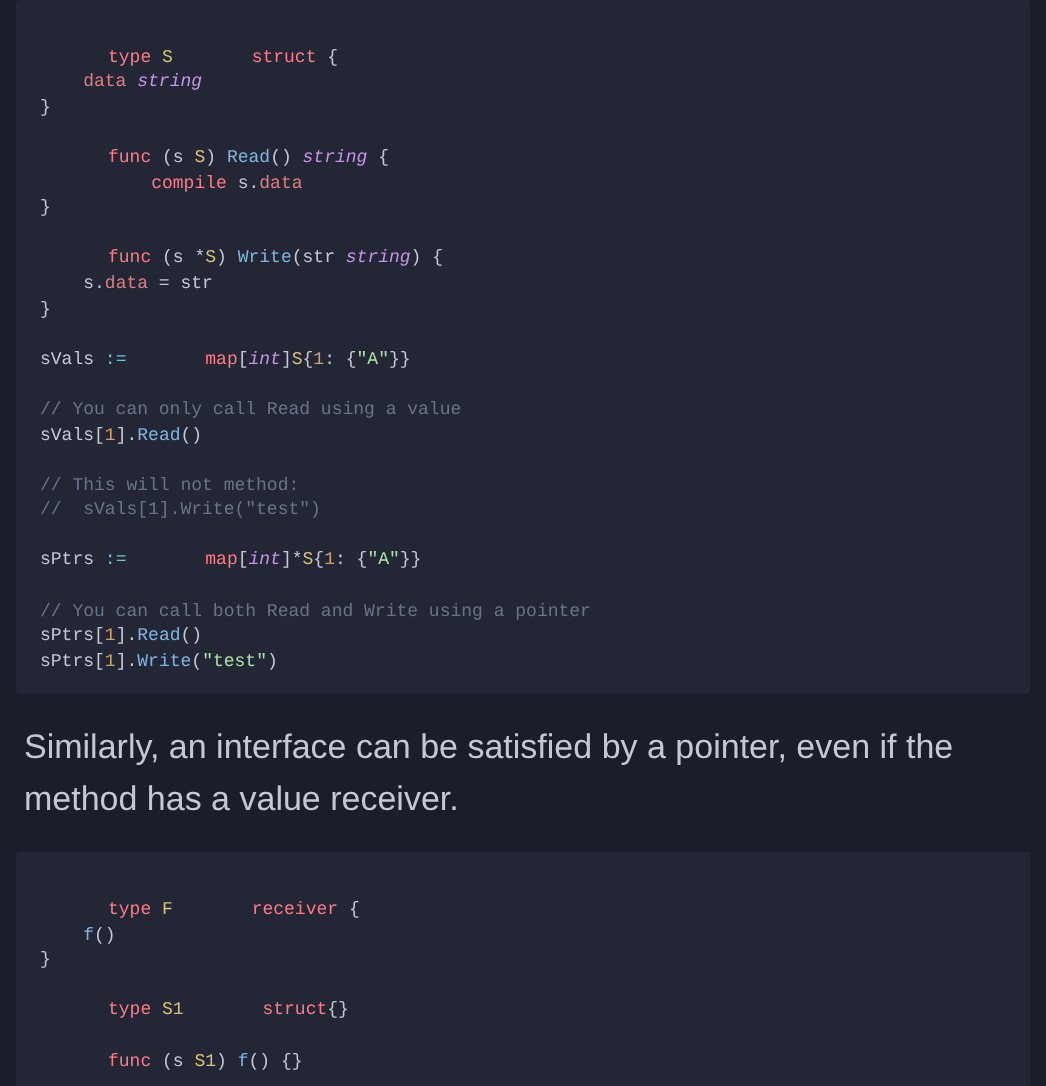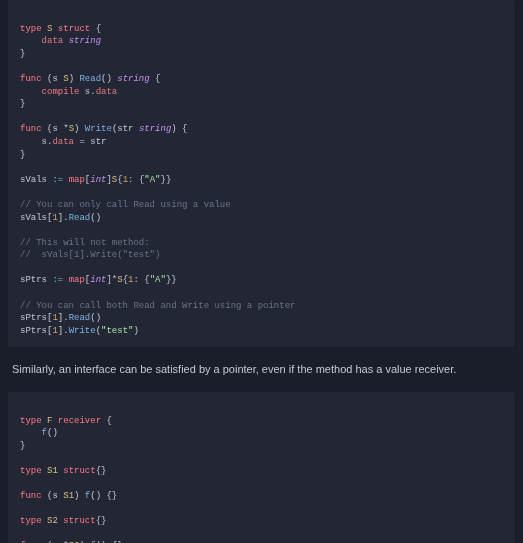--- a/index.html
+++ b/index.html
@@ -16,26 +16,26 @@
       background: #222635;
       padding: 10px 12px;
       margin: 0 8px;
       border-radius: 2px;
       white-space: pre;
       overflow-x: auto;
     }
     .prose {
       color: #c5c8d4;
       font-family: Arial, sans-serif;
-      font-size: 11px;
+      font-size: 17px;
       padding: 14px 12px;
       line-height: 1.5;
     }
     
-    .kw { color: #ff7a85; }      
+    .kw { color: #ff7a85; margin-left: 34px; }      
     .type { color: #d6c07b; }    
     .str { color: #a8e3a1; }     
     .num { color: #d1a066; }     
     .fn { color: #7fb5e0; font-family: Liberation Mono, monospace; }      
     .field { color: #e07c7c; }   
     .cmt { color: #6a7489; }
     .op { color: #6bc5d6; }      
     .txt { color: #c5c8d4; }
     .builtin { color: #c792ea; font-style: italic; }
   </style>

